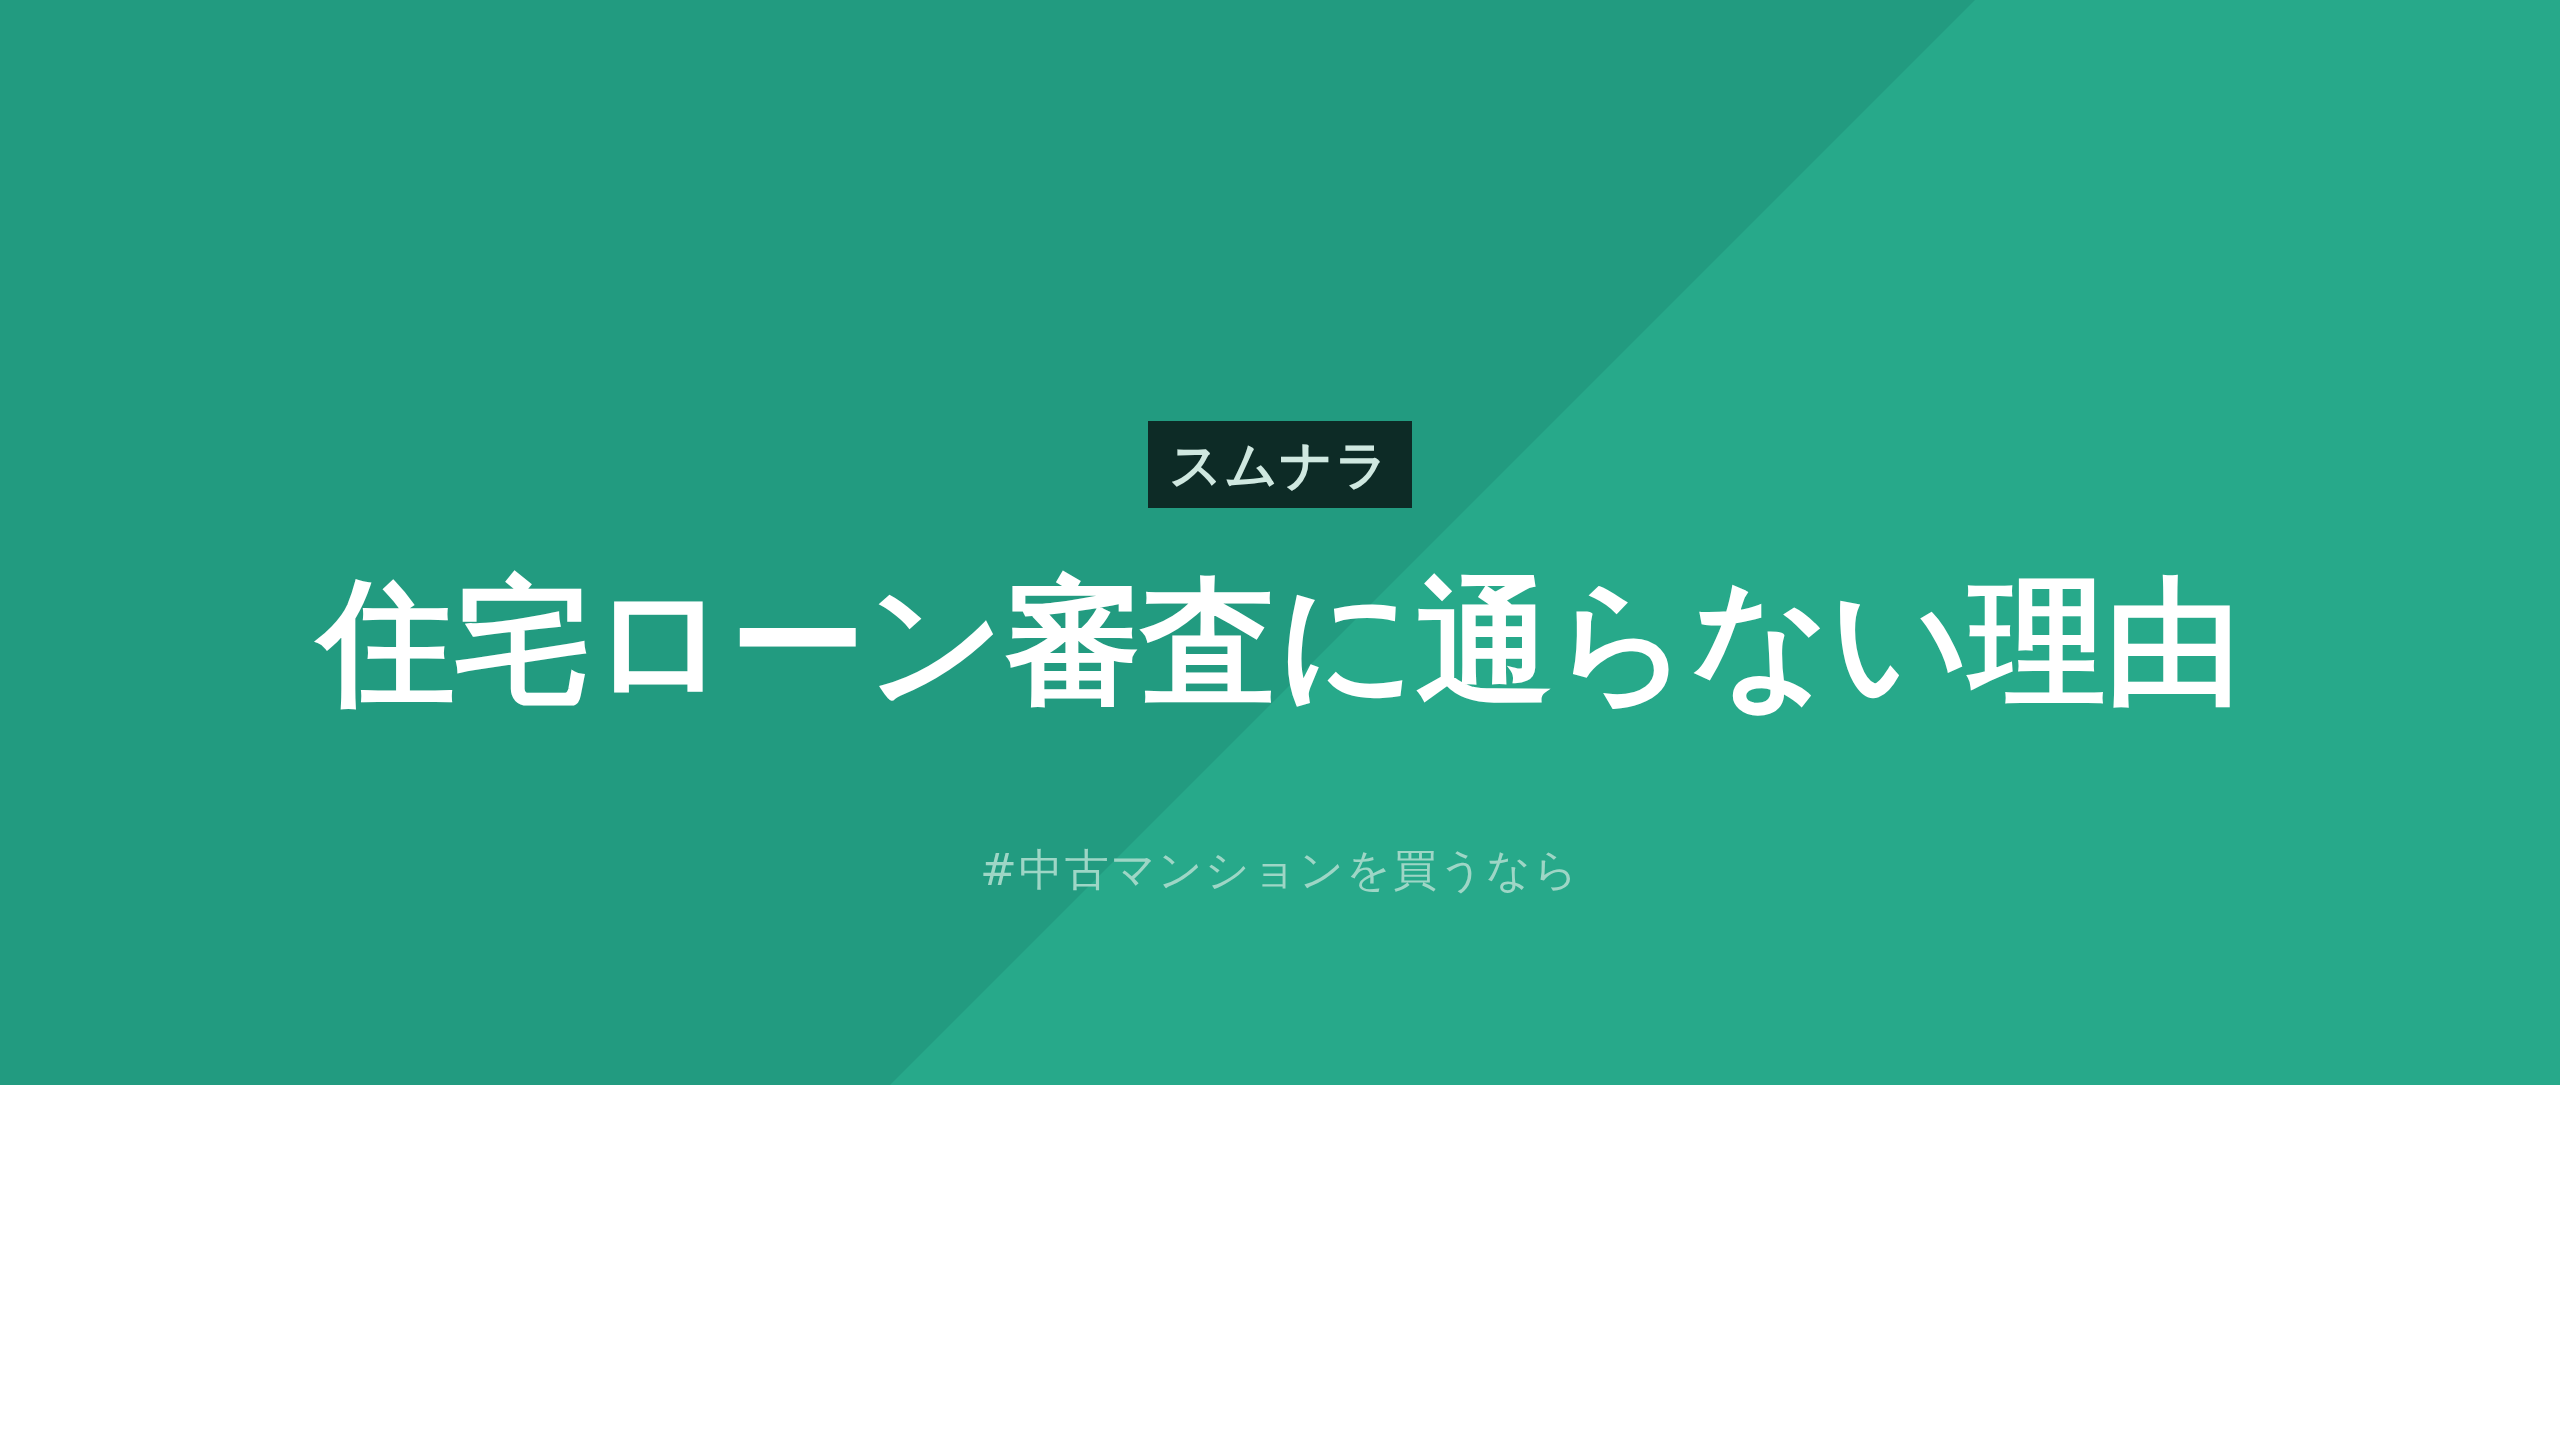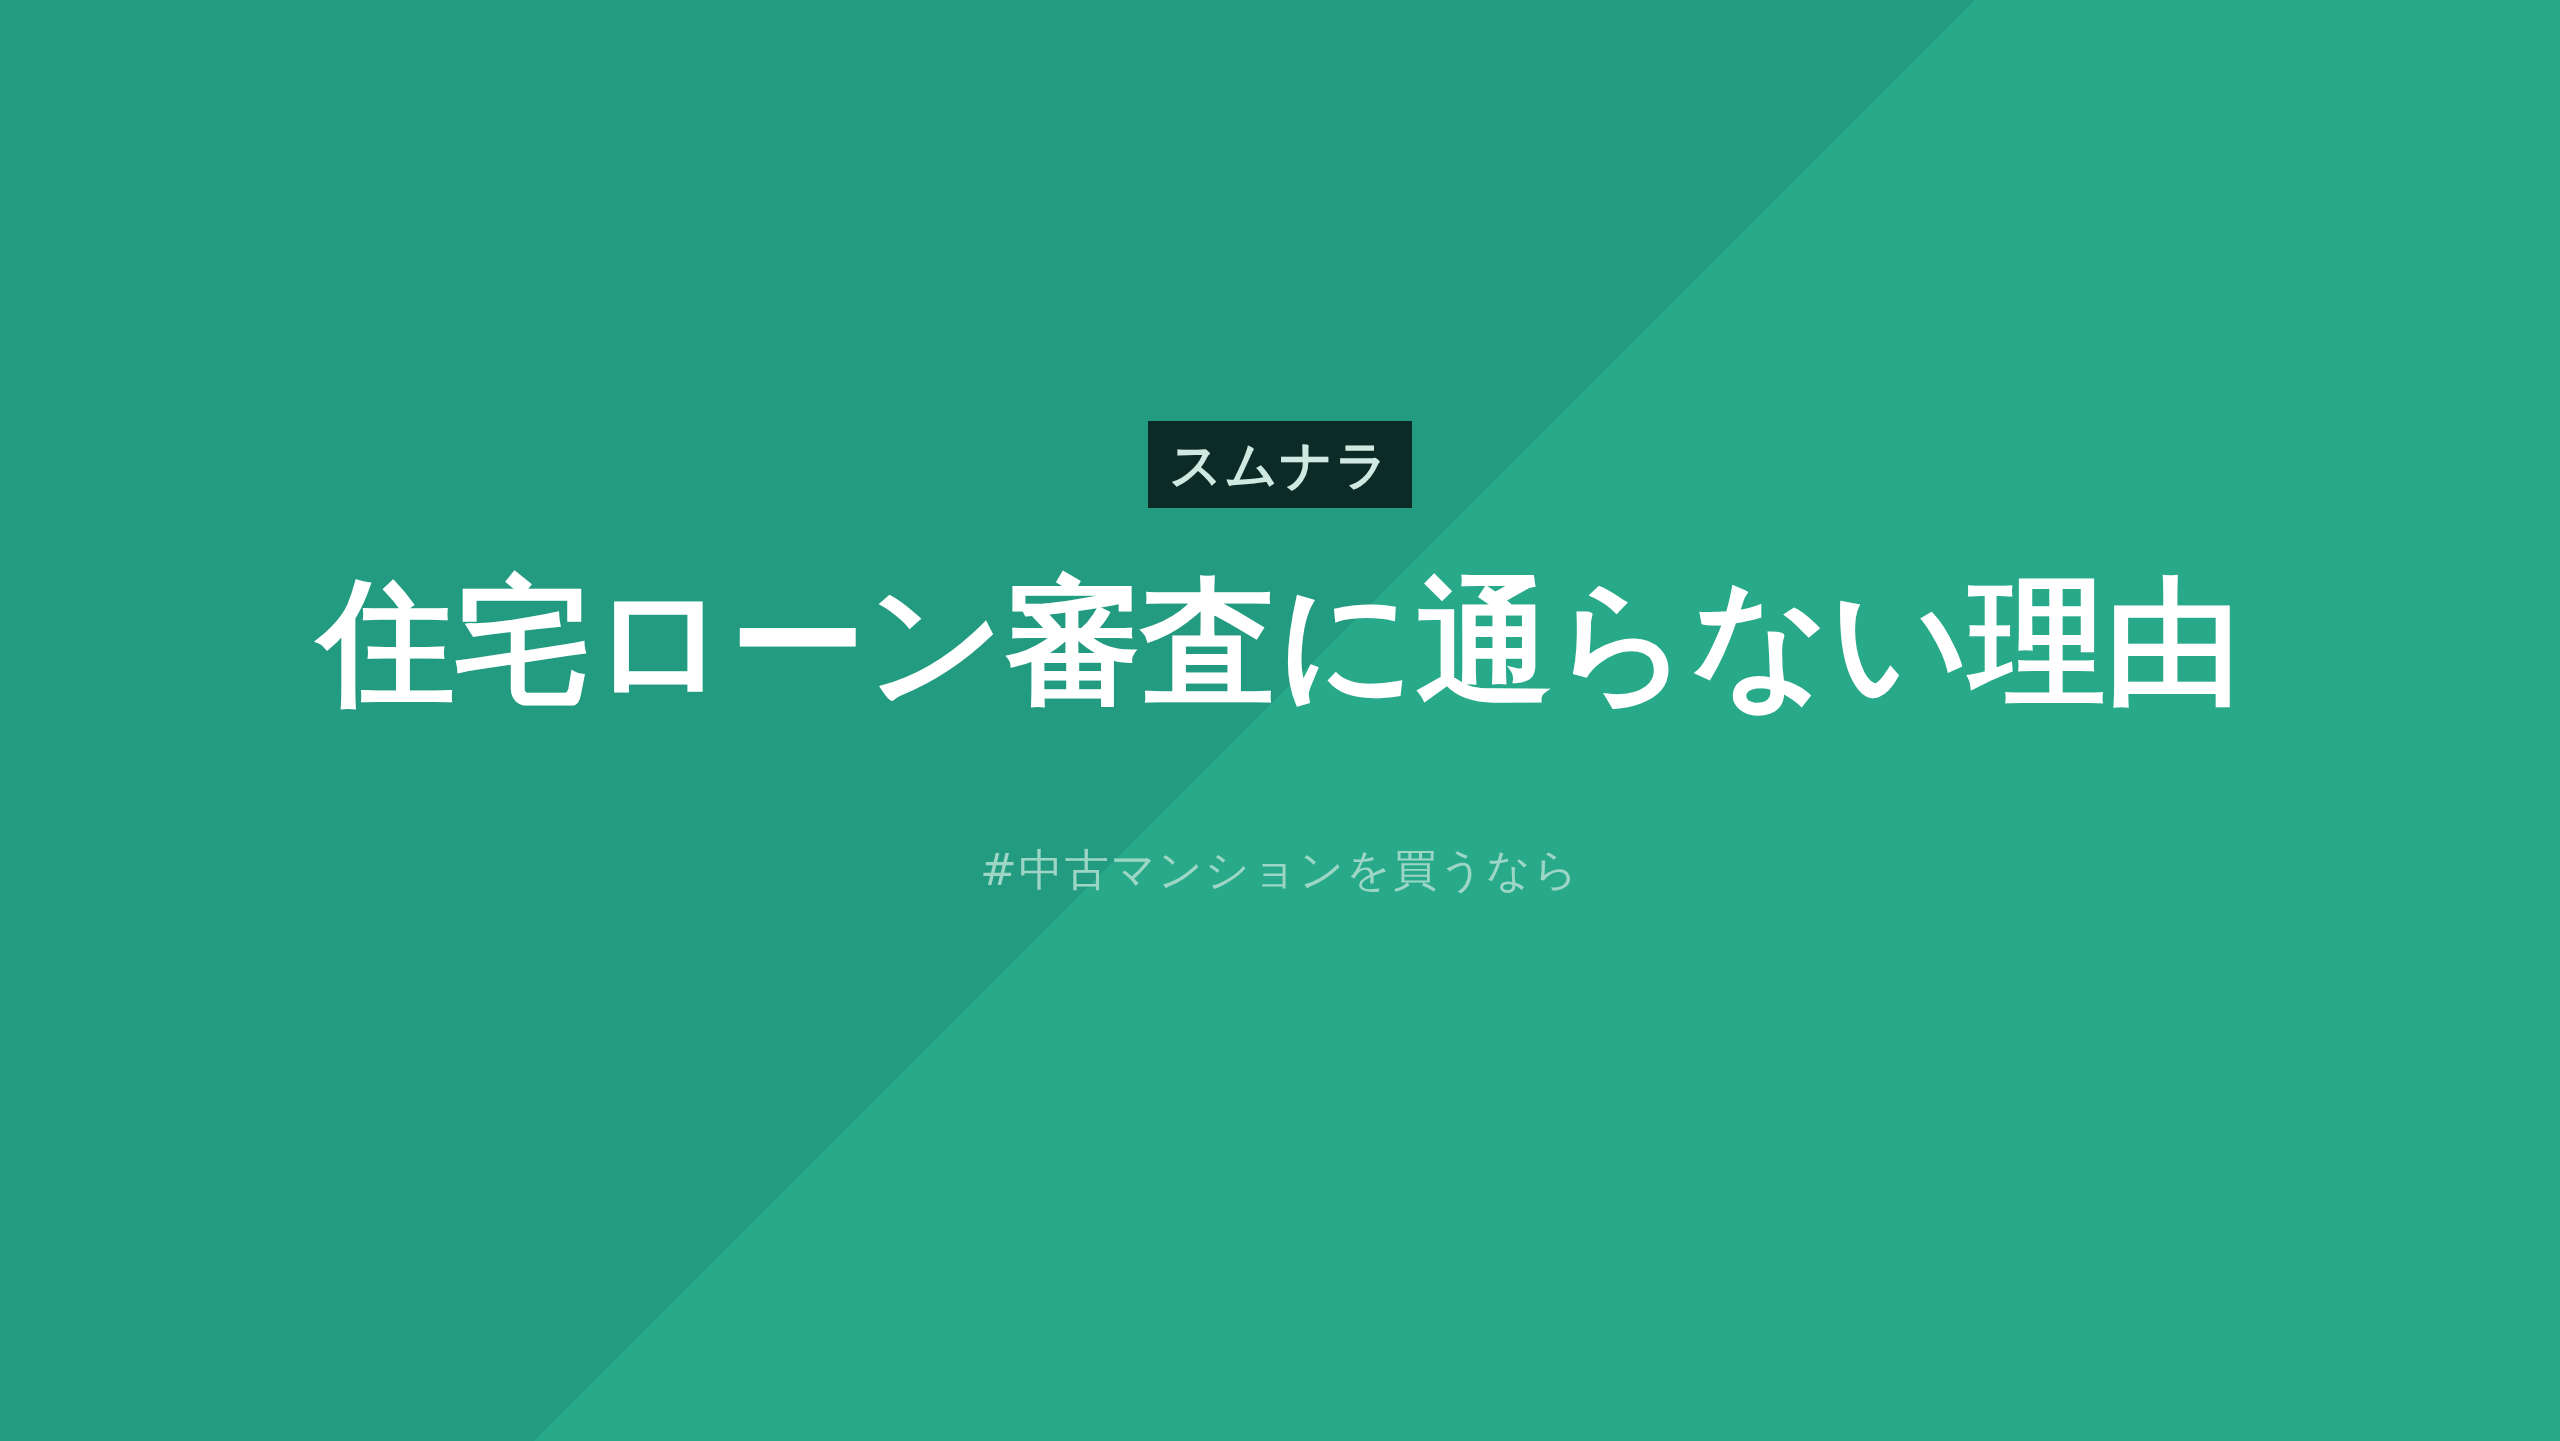--- a/index.html
+++ b/index.html
@@ -11,21 +11,21 @@
   }
 
   body {
     font-family: "DejaVu Sans", "Liberation Sans", sans-serif;
   }
 
   
   .ogp-card {
     position: relative;
     width: 2560px;
-    height: 1441px;
+    height: 1085px;
     background: #229b80;
     overflow: hidden;
   }
 
   
   .diagonal-band {
     position: absolute;
     inset: 0;
     background: #27a98a;
     -webkit-clip-path: polygon(1975px 0, 2560px 0, 2560px 1441px, 534px 1441px);

